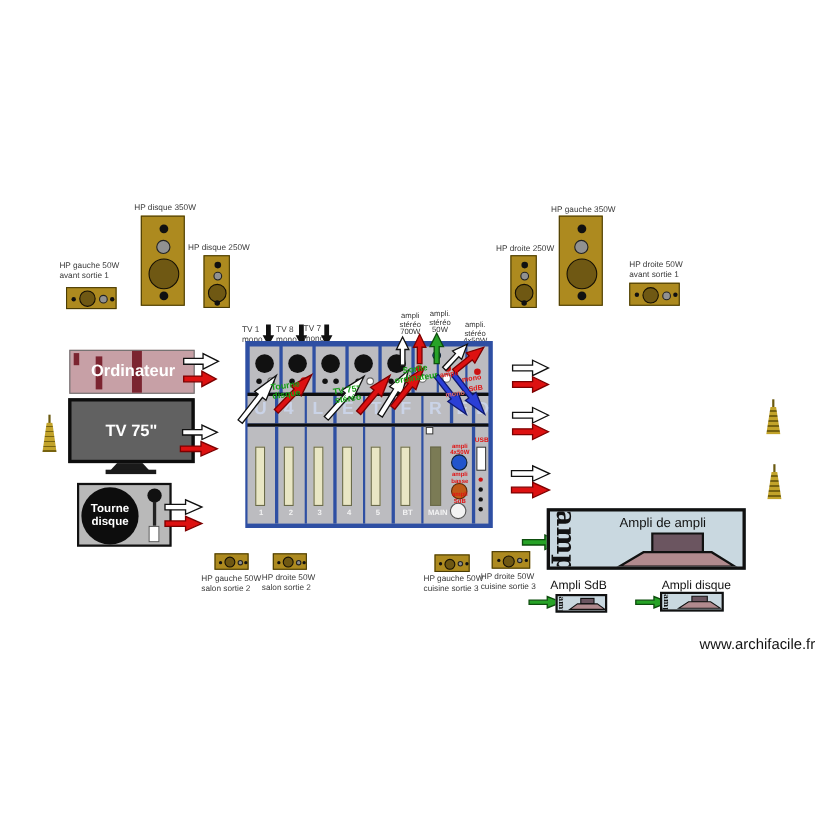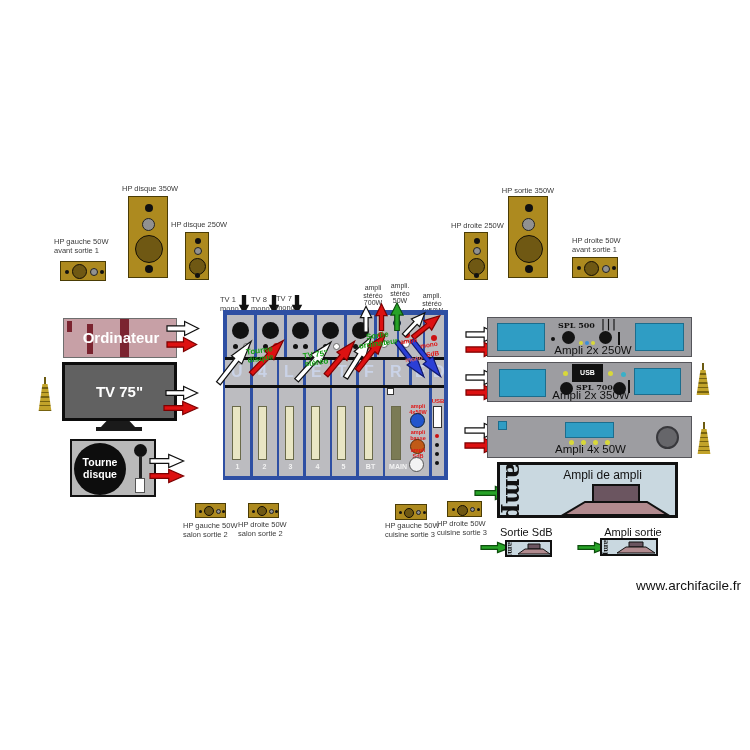--- a/index.html
+++ b/index.html
@@ -83,21 +83,21 @@
   <div class="lbl" style="left:451px;top:221px;width:52px;">
       <span>HP droite 250W</span>
     </div>
   <div class="vspk" style="left:464px;top:232px;width:24px;height:48px;">
     <div class="circ dotb" style="left:9px;top:5px;width:6px;height:6px;"></div>
     <div class="circ tweet" style="left:8px;top:14px;width:8px;height:8px;"></div>
     <div class="circ woof" style="left:3px;top:25px;width:17px;height:17px;"></div>
     <div class="circ dotb" style="left:9px;top:40px;width:5px;height:5px;"></div>
   </div>
   <div class="lbl" style="left:501px;top:186px;width:54px;">
-      <span>HP sortie 350W</span>
+      <span>HP gauche 350W</span>
     </div>
   <div class="vspk" style="left:508px;top:196px;width:40px;height:82px;">
     <div class="circ dotb" style="left:16px;top:7px;width:8px;height:8px;"></div>
     <div class="circ tweet" style="left:13px;top:21px;width:13px;height:13px;"></div>
     <div class="circ woof" style="left:6px;top:38px;width:28px;height:28px;"></div>
     <div class="circ dotb" style="left:16px;top:68px;width:8px;height:8px;"></div>
   </div>
   <div class="lbl" style="left:572px;top:236px;width:56px;text-align:left;">
     <span>HP droite 50W</span>
       <span>avant sortie 1</span>
@@ -414,108 +414,71 @@
   <div class="arr" style="left:466px;top:327px;width:33px;height:15px;">
       <svg viewBox="0 0 40 16" preserveAspectRatio="none">
         <polygon points="0,5.2 22,5.2 22,0.5 39.5,8 22,15.5 22,10.8 0,10.8" fill="#ffffff" stroke="#111" stroke-width="1.2" vector-effect="non-scaling-stroke"></polygon>
       </svg>
     </div>
   <div class="arr" style="left:466px;top:342px;width:33px;height:15px;">
       <svg viewBox="0 0 40 16" preserveAspectRatio="none">
         <polygon points="0,5.2 22,5.2 22,0.5 39.5,8 22,15.5 22,10.8 0,10.8" fill="#dd1111" stroke="#7d0000" stroke-width="1.2" vector-effect="non-scaling-stroke"></polygon>
       </svg>
     </div>
-  <div class="amp" style="left:487px;top:317px;width:205px;height:40px;">
-    <div class="ascreen" style="left:9px;top:5px;width:48px;height:28px;"></div>
-    <div class="ascreen" style="left:147px;top:5px;width:49px;height:28px;"></div>
-    <div class="modeltxt" style="left:70px;top:2px;">SPL 500</div>
-    <div class="modeltxt" style="left:113px;top:0px;font-size:11px;letter-spacing:1.5px;">|||</div>
-    <div class="circ dotb" style="left:63px;top:19px;width:4px;height:4px;"></div>
-    <div class="knob" style="left:74px;top:13px;width:13px;height:13px;"></div>
-    <div class="led" style="left:91px;top:23px;width:4px;height:4px;background:#d8d83a;"></div>
-    <div class="led" style="left:97px;top:23px;width:4px;height:4px;background:#3a8fd8;"></div>
-    <div class="led" style="left:103px;top:23px;width:4px;height:4px;background:#d8d83a;"></div>
-    <div class="knob" style="left:111px;top:13px;width:13px;height:13px;"></div>
-    <div class="vbar" style="left:130px;top:14px;width:2px;height:13px;"></div>
-    <div class="amplbl" style="left:55px;top:26px;width:100px;">Ampli 2x 250W</div>
-  </div>
 
   <div class="arr" style="left:466px;top:370px;width:33px;height:15px;">
       <svg viewBox="0 0 40 16" preserveAspectRatio="none">
         <polygon points="0,5.2 22,5.2 22,0.5 39.5,8 22,15.5 22,10.8 0,10.8" fill="#ffffff" stroke="#111" stroke-width="1.2" vector-effect="non-scaling-stroke"></polygon>
       </svg>
     </div>
   <div class="arr" style="left:466px;top:385px;width:33px;height:15px;">
       <svg viewBox="0 0 40 16" preserveAspectRatio="none">
         <polygon points="0,5.2 22,5.2 22,0.5 39.5,8 22,15.5 22,10.8 0,10.8" fill="#dd1111" stroke="#7d0000" stroke-width="1.2" vector-effect="non-scaling-stroke"></polygon>
       </svg>
     </div>
-  <div class="amp" style="left:487px;top:362px;width:205px;height:40px;">
-    <div class="ascreen" style="left:11px;top:6px;width:47px;height:28px;"></div>
-    <div class="ascreen" style="left:146px;top:5px;width:47px;height:27px;"></div>
-    <div class="led" style="left:75px;top:8px;width:5px;height:5px;background:#d8d83a;"></div>
-    <div class="abs" style="left:84px;top:1px;width:31px;height:18px;background:#111;color:#fff;font-weight:bold;font-size:7px;text-align:center;line-height:18px;">USB</div>
-    <div class="led" style="left:120px;top:8px;width:5px;height:5px;background:#d8d83a;"></div>
-    <div class="led" style="left:133px;top:9px;width:5px;height:5px;background:#3ab0c8;"></div>
-    <div class="knob" style="left:72px;top:19px;width:13px;height:13px;"></div>
-    <div class="modeltxt" style="left:88px;top:19px;">SPL 700</div>
-    <div class="knob" style="left:125px;top:19px;width:13px;height:13px;"></div>
-    <div class="vbar" style="left:140px;top:17px;width:2px;height:13px;"></div>
-    <div class="amplbl" style="left:53px;top:26px;width:100px;">Ampli 2x 350W</div>
-  </div>
 
   <div class="arr" style="left:465px;top:423px;width:35px;height:15px;">
       <svg viewBox="0 0 40 16" preserveAspectRatio="none">
         <polygon points="0,5.2 22,5.2 22,0.5 39.5,8 22,15.5 22,10.8 0,10.8" fill="#ffffff" stroke="#111" stroke-width="1.2" vector-effect="non-scaling-stroke"></polygon>
       </svg>
     </div>
   <div class="arr" style="left:465px;top:438px;width:35px;height:15px;">
       <svg viewBox="0 0 40 16" preserveAspectRatio="none">
         <polygon points="0,5.2 22,5.2 22,0.5 39.5,8 22,15.5 22,10.8 0,10.8" fill="#dd1111" stroke="#7d0000" stroke-width="1.2" vector-effect="non-scaling-stroke"></polygon>
       </svg>
     </div>
-  <div class="amp" style="left:487px;top:416px;width:205px;height:42px;">
-    <div class="abs" style="left:10px;top:4px;width:7px;height:7px;background:#2f9dc4;border:1px solid #1c6d8d;"></div>
-    <div class="ascreen" style="left:77px;top:5px;width:49px;height:16px;"></div>
-    <div class="led" style="left:81px;top:23px;width:5px;height:5px;background:#d8d83a;"></div>
-    <div class="led" style="left:93px;top:23px;width:5px;height:5px;background:#d8d83a;"></div>
-    <div class="led" style="left:105px;top:23px;width:5px;height:5px;background:#d8d83a;"></div>
-    <div class="led" style="left:117px;top:23px;width:5px;height:5px;background:#d8d83a;"></div>
-    <div class="amplbl" style="left:55px;top:26px;width:95px;">Ampli 4x 50W</div>
-    <div class="circ" style="left:168px;top:9px;width:23px;height:23px;background:#66666a;border:2px solid #38383c;"></div>
-  </div>
 
   <div class="arr" style="left:475px;top:486px;width:37px;height:14px;">
       <svg viewBox="0 0 40 16" preserveAspectRatio="none">
         <polygon points="0,5.2 22,5.2 22,0.5 39.5,8 22,15.5 22,10.8 0,10.8" fill="#27a327" stroke="#0d4d0d" stroke-width="1.2" vector-effect="non-scaling-stroke"></polygon>
       </svg>
     </div>
   <div class="bassbox" style="left:497px;top:462px;width:181px;height:56px;">
     <div class="vtext" style="left:2px;top:-2px;height:56px;font-size:24px;font-weight:bold;">ampli</div>
     <div class="amplbl" style="left:40px;top:3px;width:125px;font-size:12px;">Ampli de ampli</div>
     <svg class="abs" style="left:55px;top:17px;" width="120" height="36">
       <polygon points="38,3 84,3 84,20 38,20" fill="#6b5560" stroke="#111" stroke-width="2"></polygon>
       <polygon points="30,20 92,20 113,33 8,33" fill="#b18a8e" stroke="#111" stroke-width="2"></polygon>
     </svg>
   </div>
 
-  <div class="amplbl" style="left:500px;top:526px;width:52px;font-size:11px;">Sortie SdB</div>
+  <div class="amplbl" style="left:500px;top:526px;width:52px;font-size:11px;">Ampli SdB</div>
   <div class="arr" style="left:481px;top:542px;width:30px;height:11px;">
       <svg viewBox="0 0 40 16" preserveAspectRatio="none">
         <polygon points="0,5.2 22,5.2 22,0.5 39.5,8 22,15.5 22,10.8 0,10.8" fill="#27a327" stroke="#0d4d0d" stroke-width="1.2" vector-effect="non-scaling-stroke"></polygon>
       </svg>
     </div>
   <div class="bassbox" style="left:505px;top:540px;width:47px;height:17px;border-width:2px;">
     <div class="vtext" style="left:0px;top:0px;height:13px;font-size:7px;font-weight:bold;">ampli</div>
     <svg class="abs" style="left:8px;top:1px;" width="38" height="12">
       <polygon points="13,1 25,1 25,6 13,6" fill="#6b5560" stroke="#111" stroke-width="1"></polygon>
       <polygon points="10,6 28,6 35,11 3,11" fill="#b18a8e" stroke="#111" stroke-width="1"></polygon>
     </svg>
   </div>
-  <div class="amplbl" style="left:598px;top:526px;width:70px;font-size:11px;">Ampli sortie</div>
+  <div class="amplbl" style="left:598px;top:526px;width:70px;font-size:11px;">Ampli disque</div>
   <div class="arr" style="left:578px;top:542px;width:30px;height:11px;">
       <svg viewBox="0 0 40 16" preserveAspectRatio="none">
         <polygon points="0,5.2 22,5.2 22,0.5 39.5,8 22,15.5 22,10.8 0,10.8" fill="#27a327" stroke="#0d4d0d" stroke-width="1.2" vector-effect="non-scaling-stroke"></polygon>
       </svg>
     </div>
   <div class="bassbox" style="left:600px;top:538px;width:58px;height:18px;border-width:2px;">
     <div class="vtext" style="left:1px;top:0px;height:14px;font-size:7px;font-weight:bold;">ampli</div>
     <svg class="abs" style="left:12px;top:1px;" width="44" height="13">
       <polygon points="15,1 29,1 29,6 15,6" fill="#6b5560" stroke="#111" stroke-width="1"></polygon>
       <polygon points="12,6 32,6 41,12 3,12" fill="#b18a8e" stroke="#111" stroke-width="1"></polygon>

